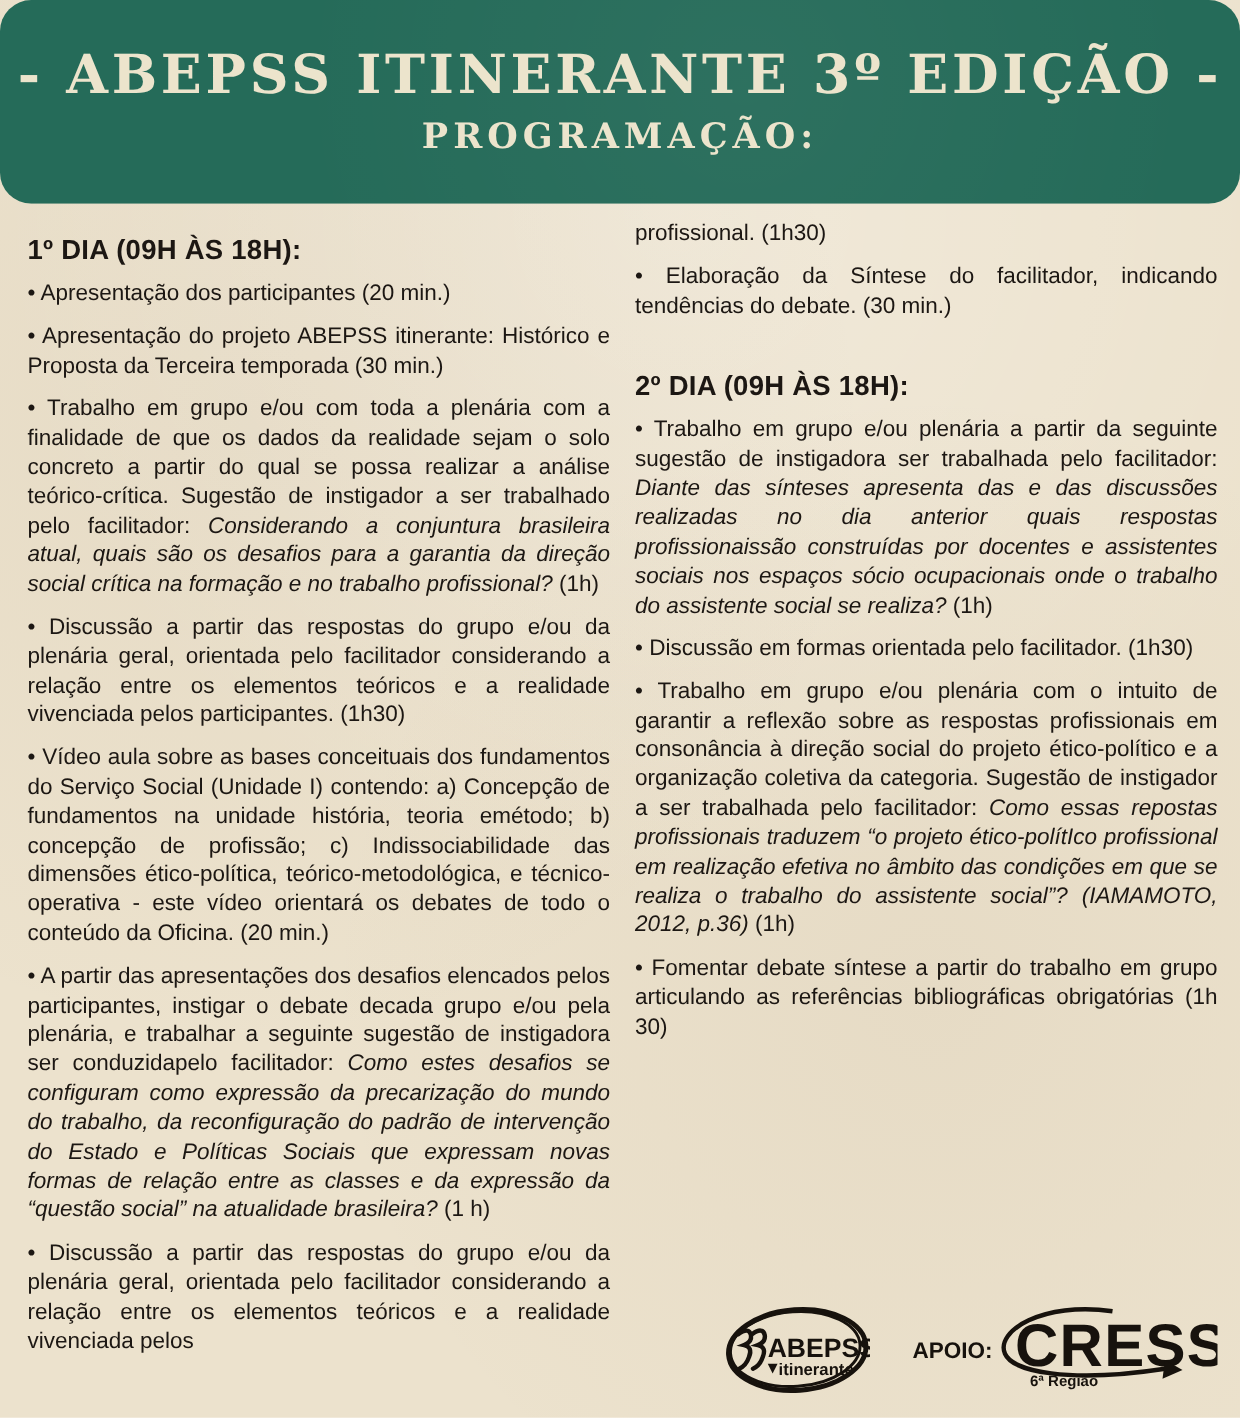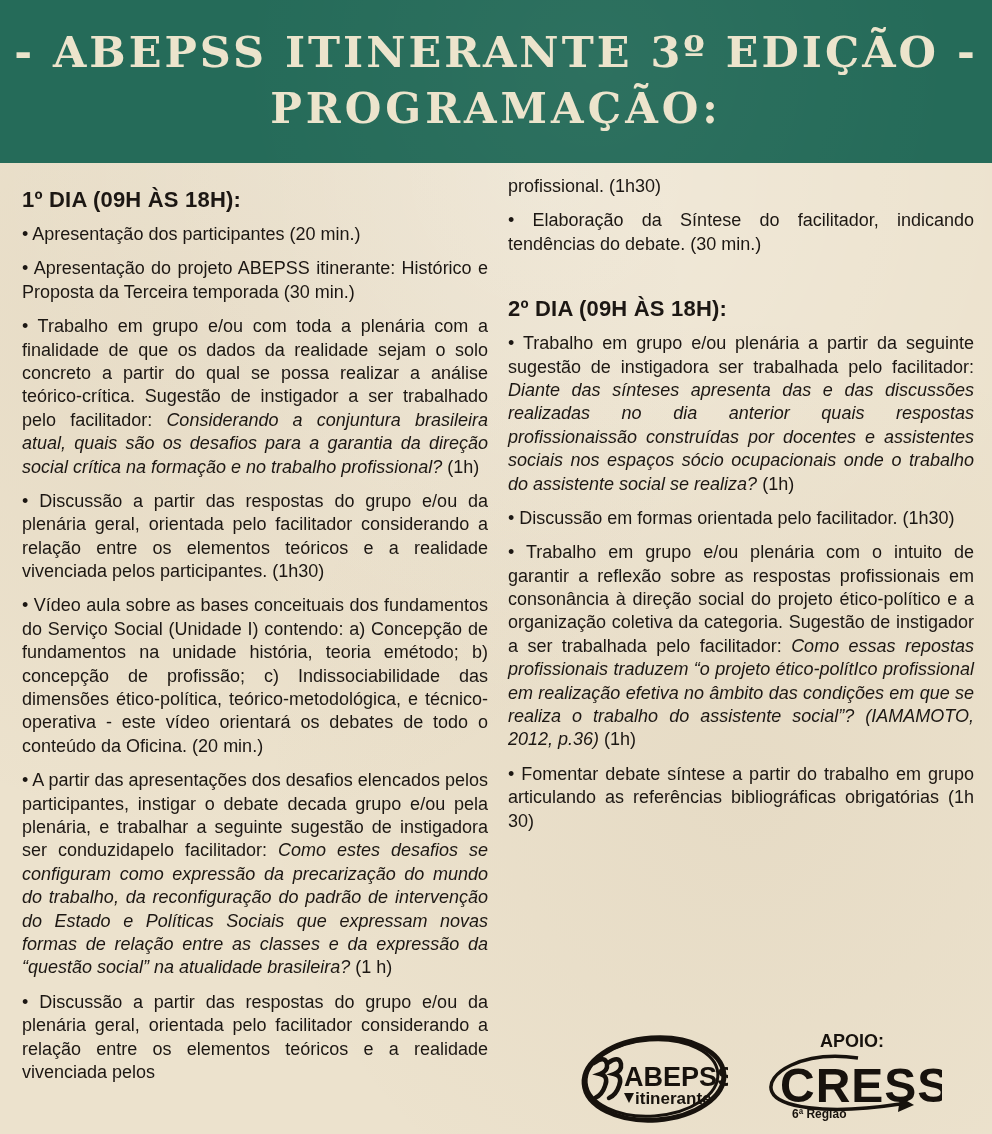--- a/index.html
+++ b/index.html
@@ -19,33 +19,34 @@
   }
   .banner {
     height: 163px;
     background-color: #256b59;
     background-image: radial-gradient(circle at 60% 40%, rgba(255,255,255,0.04), transparent 60%);
     display: flex;
     flex-direction: column;
     align-items: center;
     justify-content: center;
     text-align: center;
+    border-radius: 25px;
   }
   .banner .title-1 {
     font-family: "DejaVu Serif", serif;
     font-weight: bold;
     font-size: 43px;
     letter-spacing: 3px;
     color: #ece4cc;
     line-height: 1.05;
   }
   .banner .title-2 {
     font-family: "DejaVu Serif", serif;
     font-weight: bold;
-    font-size: 42px;
+    font-size: 28px;
     letter-spacing: 4px;
     color: #ece4cc;
     margin-top: 8px;
   }
   .content {
     display: flex;
     gap: 20px;
     padding: 12px 16px 0 22px;
   }
   .col { width: 466px; }
@@ -66,21 +67,21 @@
   .logos {
     position: absolute;
     left: 578px;
     bottom: 8px;
     width: 396px;
     display: flex;
     align-items: center;
     gap: 34px;
   }
   .abepss-logo-svg { display: block; }
-  .cress-block { display: flex; flex-direction: column; align-items: center; }
+  .cress-block { display: flex; align-items: center; }
   .apoio-label {
     font-size: 18px;
     font-weight: bold;
     color: #17120d;
     margin-bottom: 0;
   }
   .logo-ink { stroke: #17120d; fill: none; }
   .logo-text { fill: #17120d; font-family: "Liberation Sans", sans-serif; font-weight: bold; }
 </style>
 </head>

